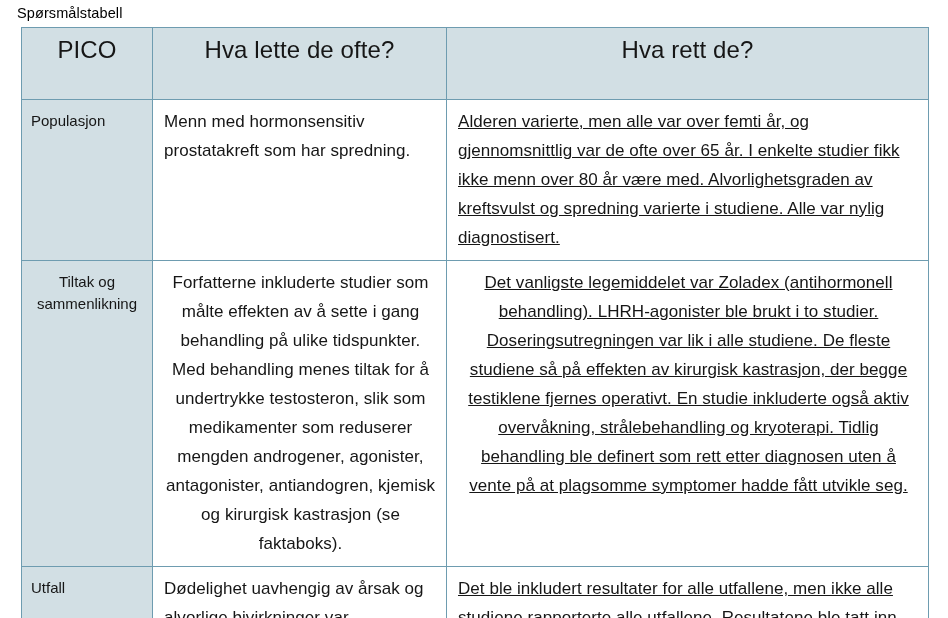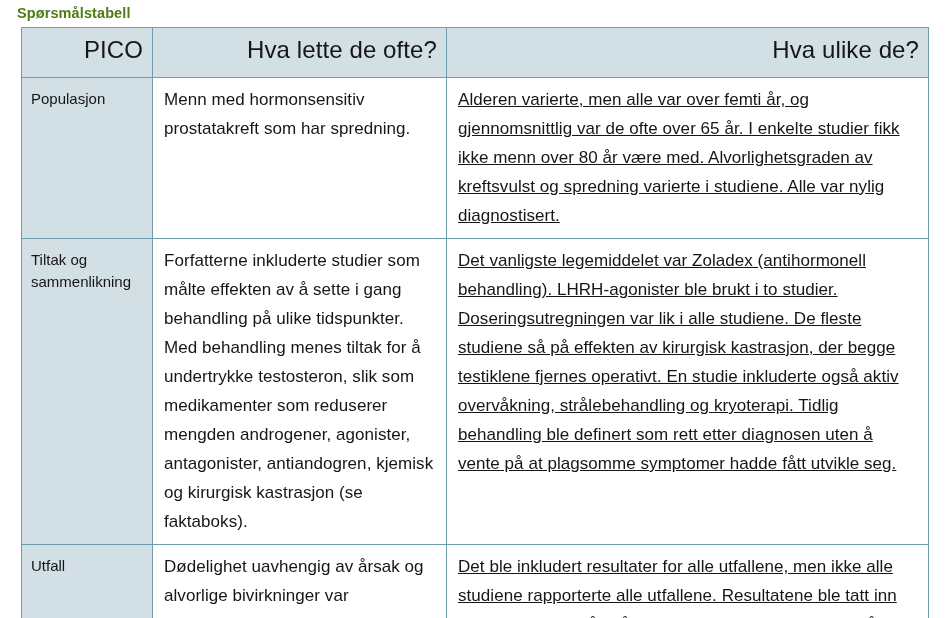--- a/index.html
+++ b/index.html
@@ -19,24 +19,23 @@
     height: 618px;
     background: #ffffff;
   }
 
   .caption {
     position: absolute;
     left: 17px;
     top: 3px;
     font-size: 14.5px;
     line-height: 20px;
-    color: #4d7c0f;
+    color: #000000;
     letter-spacing: 0.1px;
     white-space: nowrap;
-    font-weight: bold;
   }
 
   .table-wrap {
     position: absolute;
     left: 21px;
     top: 27px;
     width: 907px;
     height: 570px;
   }
 
@@ -56,24 +55,24 @@
     border: 1.2px solid #6e9cb0;
     vertical-align: top;
     padding: 7px 9px 8px 9px;
     color: #161616;
   }
 
   
   thead th {
     background: #d2dfe4;
     font-weight: normal;
-    text-align: right;
+    text-align: center;
     font-size: 24px;
     line-height: 30px;
-    height: 50px;
+    height: 72px;
     padding-top: 11px;
     padding-left: 11px;
     letter-spacing: 0.1px;
   }
 
   
   tbody td.col-label {
     background: #d2dfe4;
     font-size: 15px;
     line-height: 22px;
@@ -89,42 +88,42 @@
     letter-spacing: 0.05px;
   }
 
   tbody td.col-body.wide {
     font-size: 17px;
     line-height: 29px;
     text-decoration: underline;
   }
 
   .row-pop td { height: 100px; }
-  .row-tiltak td { height: 240px; }
+  .row-tiltak td { height: 240px; text-align: center; }
   .row-utfall td { height: 166px; }
 </style>
 </head>
 <body>
 
 <div id="page">
 
   <div class="caption">Spørsmålstabell</div>
 
   <div class="table-wrap">
     <table class="pico">
       <colgroup>
         <col class="c1">
         <col class="c2">
         <col class="c3">
       </colgroup>
       <thead>
         <tr>
           <th>PICO</th>
           <th>Hva lette de ofte?</th>
-          <th>Hva ulike de?</th>
+          <th>Hva rett de?</th>
         </tr>
       </thead>
       <tbody>
 
         <tr class="row-pop">
           <td class="col-label">Populasjon</td>
           <td class="col-body">Menn med hormonsensitiv prostatakreft som har spredning.</td>
           <td class="col-body wide">Alderen varierte, men alle var over femti år, og gjennomsnittlig var de ofte over 65 år. I enkelte studier fikk ikke menn over 80 år være med. Alvorlighetsgraden av kreftsvulst og spredning varierte i studiene. Alle var nylig diagnostisert.</td>
         </tr>
 

